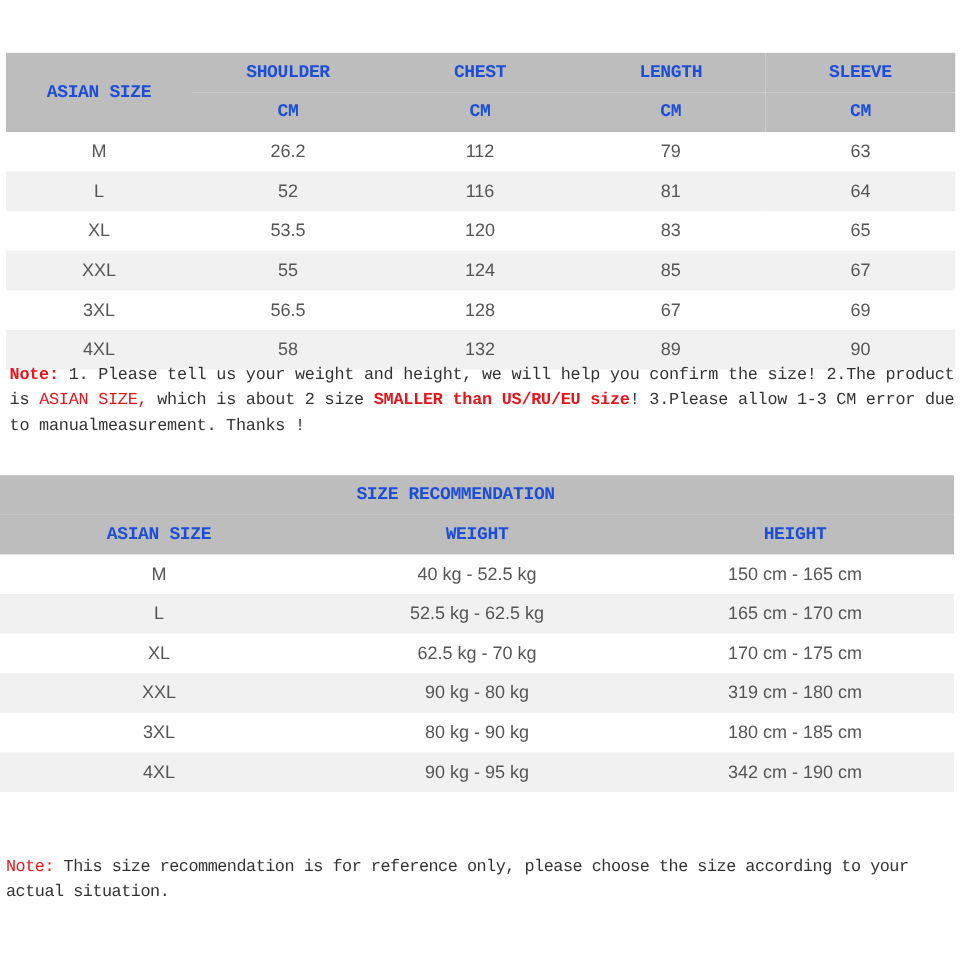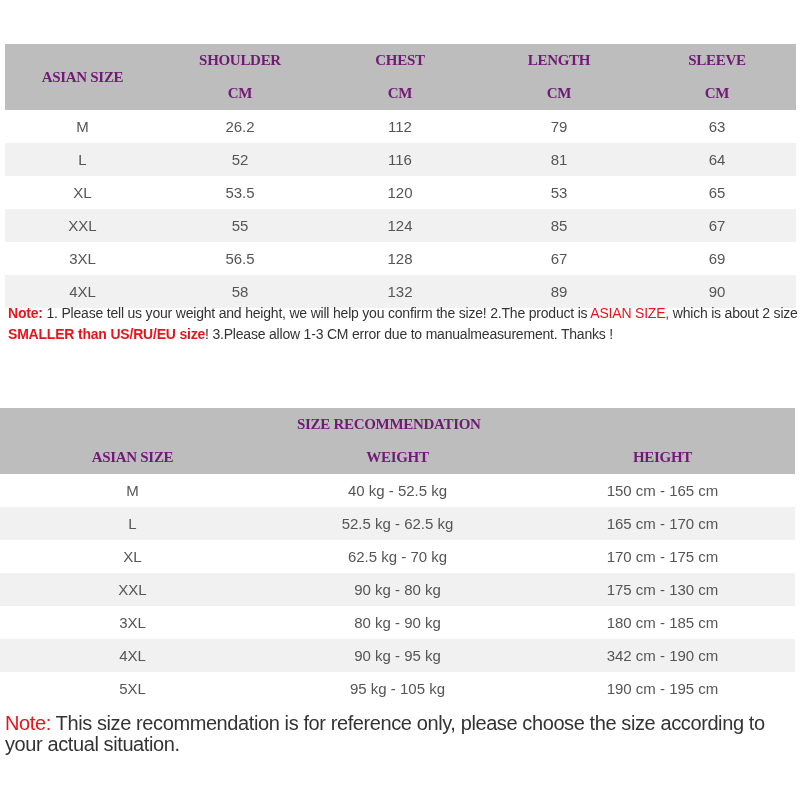--- a/index.html
+++ b/index.html
@@ -1,35 +1,35 @@
 <!DOCTYPE html>
 <html><head>
 <meta charset="utf-8">
 <style>
   html, body { margin:0; padding:0; background:#ffffff; }
   body { width:800px; height:800px; position:relative; overflow:hidden;
          font-family: "DejaVu Sans", sans-serif; color:#555; }
   .tbl { position:absolute; border-collapse:collapse; table-layout:fixed; }
-  .tbl th { background:#bdbdbd; color:#701a75; font-weight:bold; font-size:15px;
-            text-align:center; padding:0; font-family:Liberation Serif, serif; letter-spacing:-0.3px; }
+  .tbl th { background:#bdbdbd; color:#1d4ed8; font-weight:bold; font-size:15px;
+            text-align:center; padding:0; font-family:Liberation Mono, monospace; letter-spacing:-0.3px; }
   .tbl td { text-align:center; font-size:15px; color:#555555; padding:0;
             font-family:"Liberation Sans", sans-serif; }
   .tbl tr.alt td { background:#f1f1f1; }
   #t1 { left:5px; top:44px; width:791px; }
   #t1 th { height:33px; }
   #t1 td { height:33px; }
-  #t2 { left:0px; top:408px; width:795px; }
+  #t2 { left:0px; top:396px; width:795px; }
   #t2 th { height:33px; }
   #t2 td { height:33px; }
-  .note { position:absolute; font-family:Liberation Sans, sans-serif; font-size:14px;
+  .note { position:absolute; font-family:Liberation Mono, monospace; font-size:14px;
           color:#333; line-height:21px; letter-spacing:-0.2px; }
   .red { color:#e8141b; font-weight:bold; }
   .redn { color:#e8141b; }
   #note1 { left:8px; top:303px; width:790px; }
-  #note2 { left:5px; top:713px; width:790px; font-size:20px; letter-spacing:-0.4px; }
+  #note2 { left:5px; top:713px; width:790px; font-size:14px; letter-spacing:-0.4px; }
 </style>
 </head>
 <body>
 
 <table id="t1" class="tbl">
   <colgroup>
     <col style="width:155px">
       <col style="width:160px">
       <col style="width:160px">
       <col style="width:158px">
@@ -62,21 +62,21 @@
       <td>L</td>
       <td>52</td>
       <td>116</td>
       <td>81</td>
       <td>64</td>
     </tr>
     <tr>
       <td>XL</td>
       <td>53.5</td>
       <td>120</td>
-      <td>53</td>
+      <td>83</td>
       <td>65</td>
     </tr>
     <tr class="alt">
       <td>XXL</td>
       <td>55</td>
       <td>124</td>
       <td>85</td>
       <td>67</td>
     </tr>
     <tr>
@@ -126,33 +126,28 @@
       <td>165 cm - 170 cm</td>
     </tr>
     <tr>
       <td>XL</td>
       <td>62.5 kg - 70 kg</td>
       <td>170 cm - 175 cm</td>
     </tr>
     <tr class="alt">
       <td>XXL</td>
       <td>90 kg - 80 kg</td>
-      <td>175 cm - 130 cm</td>
+      <td>319 cm - 180 cm</td>
     </tr>
     <tr>
       <td>3XL</td>
       <td>80 kg - 90 kg</td>
       <td>180 cm - 185 cm</td>
     </tr>
     <tr class="alt">
       <td>4XL</td>
       <td>90 kg - 95 kg</td>
       <td>342 cm - 190 cm</td>
     </tr>
-    <tr>
-      <td>5XL</td>
-      <td>95 kg - 105 kg</td>
-      <td>190 cm - 195 cm</td>
-    </tr>
   </tbody>
 </table>
 
 <div id="note2" class="note"><span class="redn">Note:</span><span> This size recommendation is for reference only, please choose the size according to your actual situation.</span></div>
 
 </body></html>

